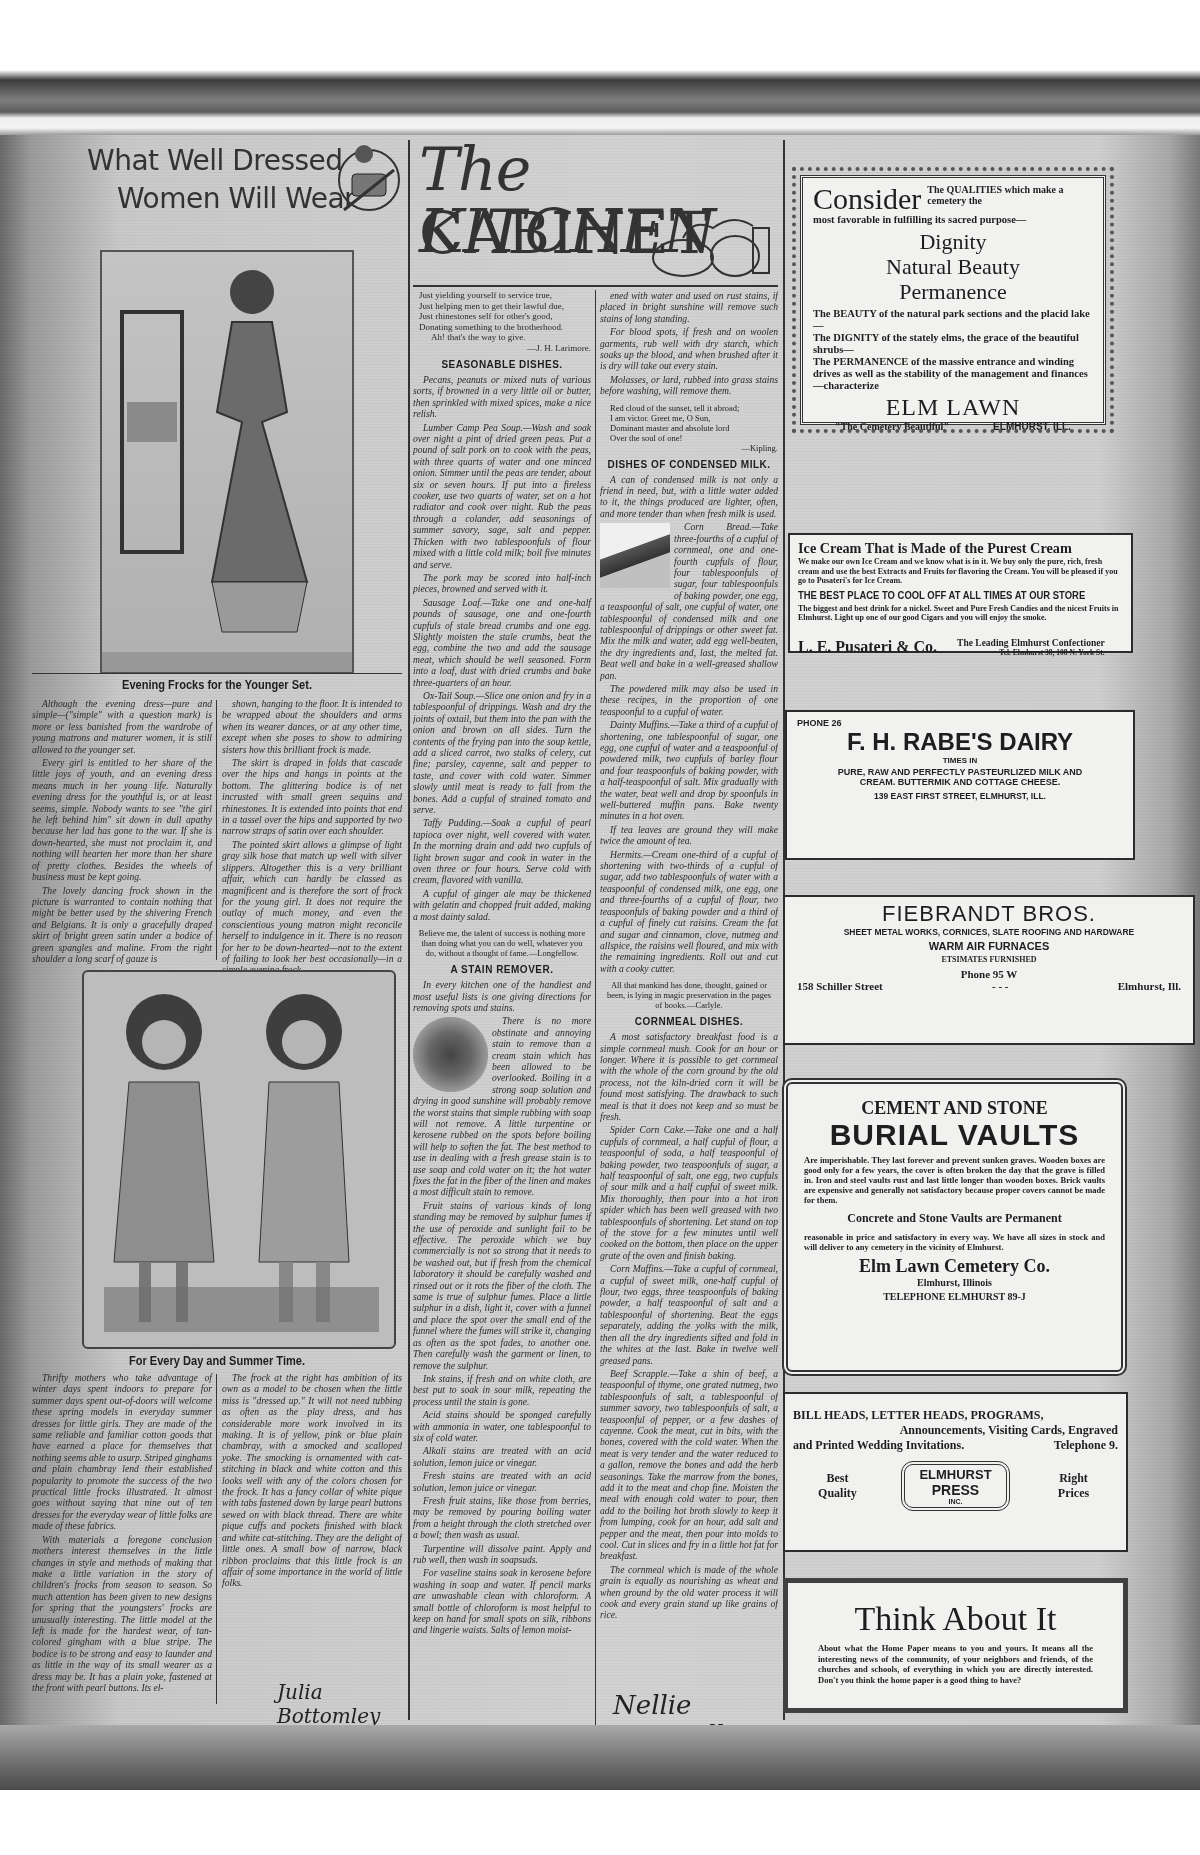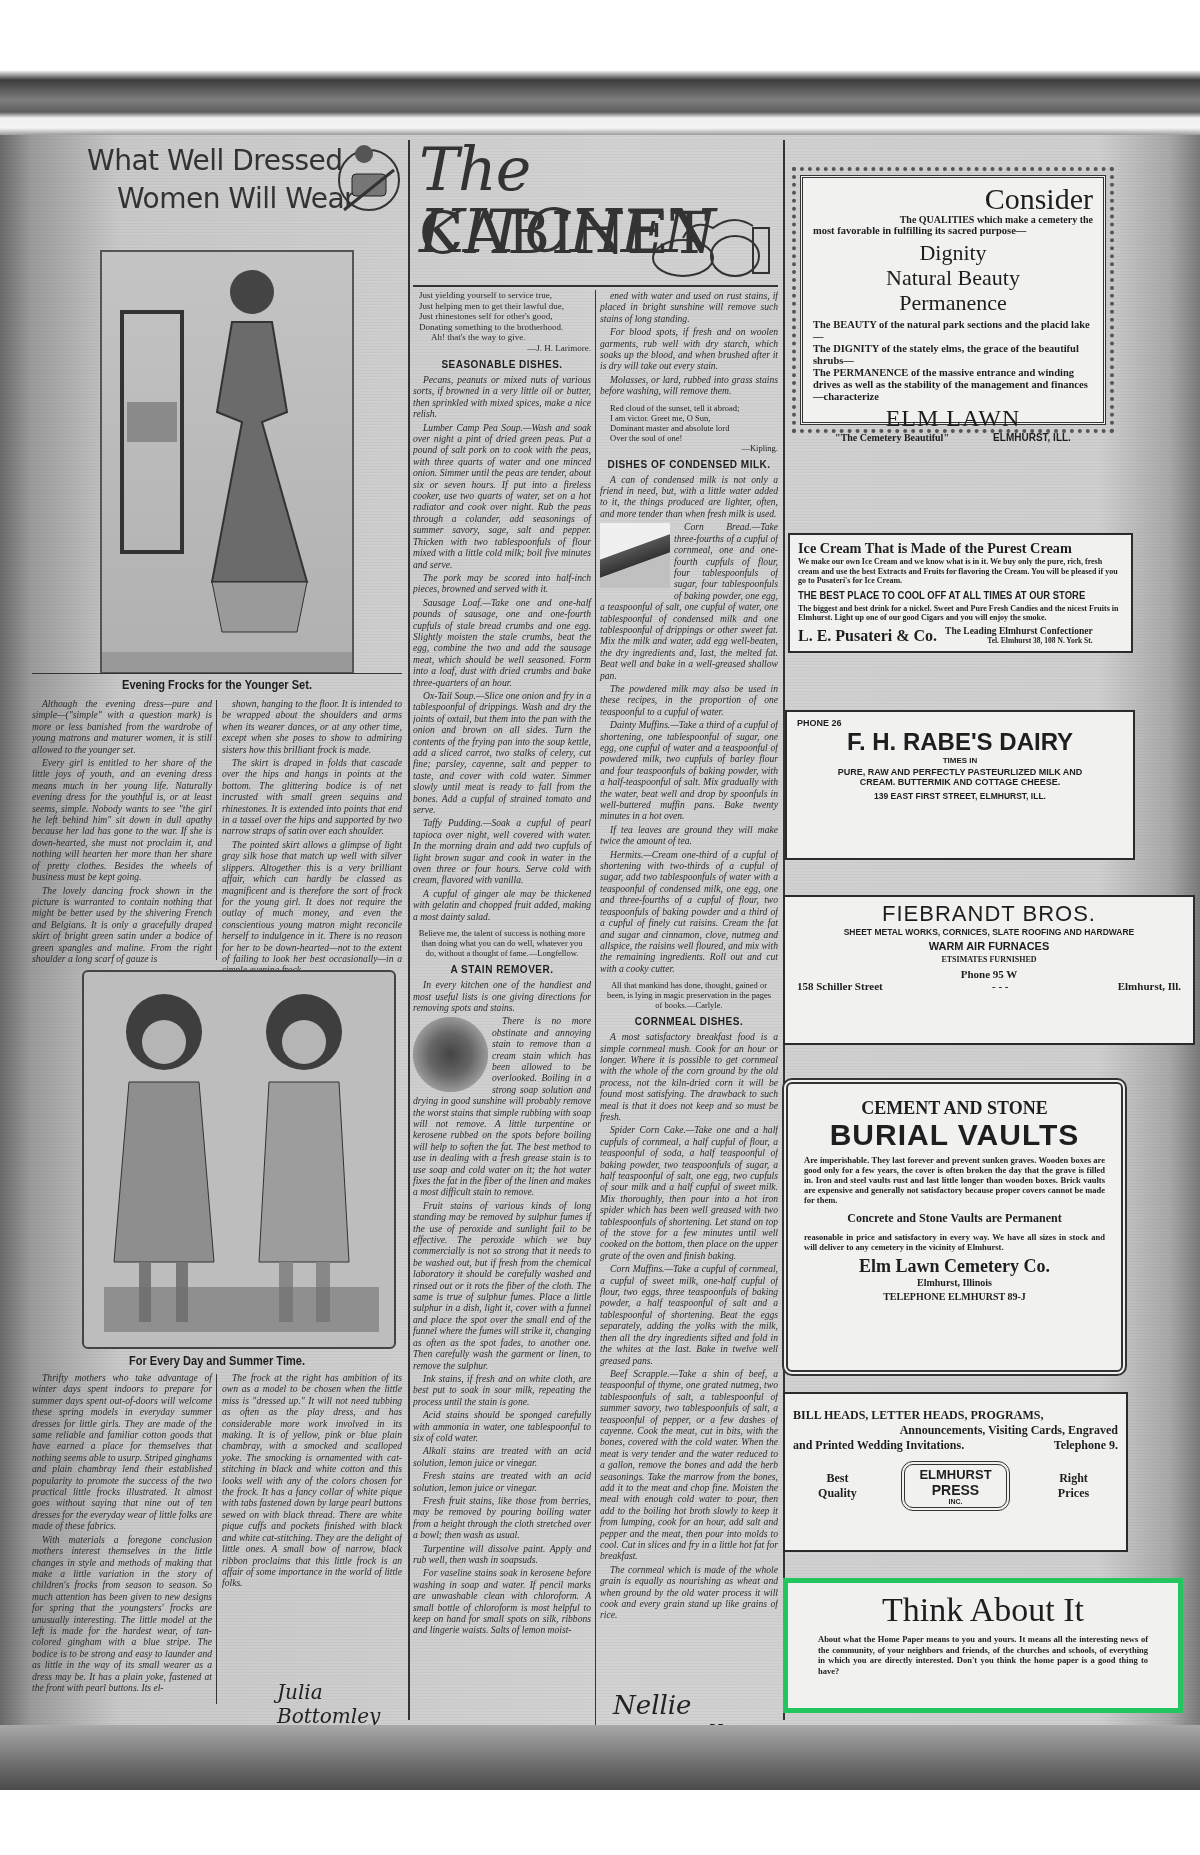--- a/index.html
+++ b/index.html
@@ -181,21 +181,21 @@
       <p>Beef Scrapple.—Take a shin of beef, a teaspoonful of thyme, one grated nutmeg, two tablespoonfuls of salt, a tablespoonful of summer savory, two tablespoonfuls of salt, a teaspoonful of pepper, or a few dashes of cayenne. Cook the meat, cut in bits, with the bones, covered with the cold water. When the meat is very tender and the water reduced to a gallon, remove the bones and add the herb seasonings. Take the marrow from the bones, add it to the meat and chop fine. Moisten the meal with enough cold water to pour, then add to the boiling hot broth slowly to keep it from lumping, cook for an hour, add salt and pepper and the meat, then pour into molds to cool. Cut in slices and fry in a little hot fat for breakfast.</p>
       <p>The cornmeal which is made of the whole grain is equally as nourishing as wheat and when ground by the old water process it will cook and every grain stand up like grains of rice.</p>
     </div>
   </div>
   <div class="sig" style="position:absolute;left:200px;top:1550px;">Nellie Maxwell</div>
 </div>
 
 <div class="rule-v" style="left:783px;top:140px;height:1580px;"></div>
 
 <div class="ad" style="left:800px;top:175px;width:306px;height:250px;border:3px double #333;padding:6px 10px;outline:4px dotted #555;outline-offset:4px;">
-  <div style="display:flex;align-items:flex-end;flex-direction:column;">
+  <div style="display:flex;align-items:flex-start;">
     <span class="serif" style="font-size:30px;line-height:30px;">Consider</span>
     <span class="serif b" style="font-size:10px;line-height:11px;margin-left:6px;">The QUALITIES which make a cemetery the</span>
   </div>
   <div class="serif b" style="font-size:10.5px;">most favorable in fulfilling its sacred purpose—</div>
   <div class="c serif" style="font-size:22px;line-height:25px;margin-top:4px;">
     <div>Dignity</div>
     <div>Natural Beauty</div>
     <div>Permanence</div>
   </div>
   <div class="serif b" style="font-size:10.5px;line-height:12px;margin-top:4px;">
@@ -208,21 +208,21 @@
     <span>"The Cemetery Beautiful"</span>
     <span class="sans">ELMHURST, ILL.</span>
   </div>
 </div>
 
 <div class="ad" style="left:788px;top:533px;width:345px;height:120px;padding:4px 8px;">
   <div class="serif b" style="font-size:15.5px;transform:scaleX(0.92);transform-origin:left;white-space:nowrap;">Ice Cream That is Made of the Purest Cream</div>
   <div class="serif b" style="font-size:8px;line-height:9.5px;">We make our own Ice Cream and we know what is in it. We buy only the pure, rich, fresh cream and use the best Extracts and Fruits for flavoring the Cream. You will be pleased if you go to Pusateri's for Ice Cream.</div>
   <div class="sans b" style="font-size:10.5px;white-space:nowrap;transform:scaleX(0.9);transform-origin:left;margin:3px 0;">THE BEST PLACE TO COOL OFF AT ALL TIMES AT OUR STORE</div>
   <div class="serif b" style="font-size:8px;line-height:9.5px;">The biggest and best drink for a nickel. Sweet and Pure Fresh Candies and the nicest Fruits in Elmhurst. Light up one of our good Cigars and you will enjoy the smoke.</div>
-  <div style="display:flex;align-items:flex-end;margin-top:3px;">
+  <div style="display:flex;align-items:center;margin-top:15px;gap:12px;">
     <span class="serif b" style="font-size:16px;">L. E. Pusateri &amp; Co.</span>
     <span style="margin-left:8px;text-align:right;">
       <div class="serif b" style="font-size:9.5px;">The Leading Elmhurst Confectioner</div>
       <div class="serif b" style="font-size:7.5px;">Tel. Elmhurst 38, 108 N. York St.</div>
     </span>
   </div>
 </div>
 
 <div class="ad" style="left:785px;top:710px;width:350px;height:150px;padding:6px 10px;">
   <div class="sans b" style="font-size:9px;">PHONE 26</div>
@@ -268,18 +268,18 @@
     <div class="serif b c" style="font-size:12px;width:50px;">Best Quality</div>
     <div class="c" style="border:4px double #333;border-radius:12px;padding:2px 14px;">
       <div class="sans b" style="font-size:13px;">ELMHURST</div>
       <div class="sans b" style="font-size:14px;">PRESS</div>
       <div class="sans b" style="font-size:7px;">INC.</div>
     </div>
     <div class="serif b c" style="font-size:12px;width:50px;">Right Prices</div>
   </div>
 </div>
 
-<div class="ad" style="left:783px;top:1578px;width:400px;height:135px;padding:7px 16px;border:5px solid #22c55e;">
+<div class="ad" style="left:783px;top:1578px;width:345px;height:135px;padding:16px 16px;border:5px solid #404040;">
   <div class="serif c" style="font-size:34px;line-height:40px;">Think About It</div>
   <div class="serif b" style="font-size:8.5px;line-height:10.5px;text-align:justify;margin-top:4px;padding:0 14px;">About what the Home Paper means to you and yours. It means all the interesting news of the community, of your neighbors and friends, of the churches and schools, of everything in which you are directly interested. Don't you think the home paper is a good thing to have?</div>
 </div>
 
 <div class="bottomband"></div>
 
 </body></html>

